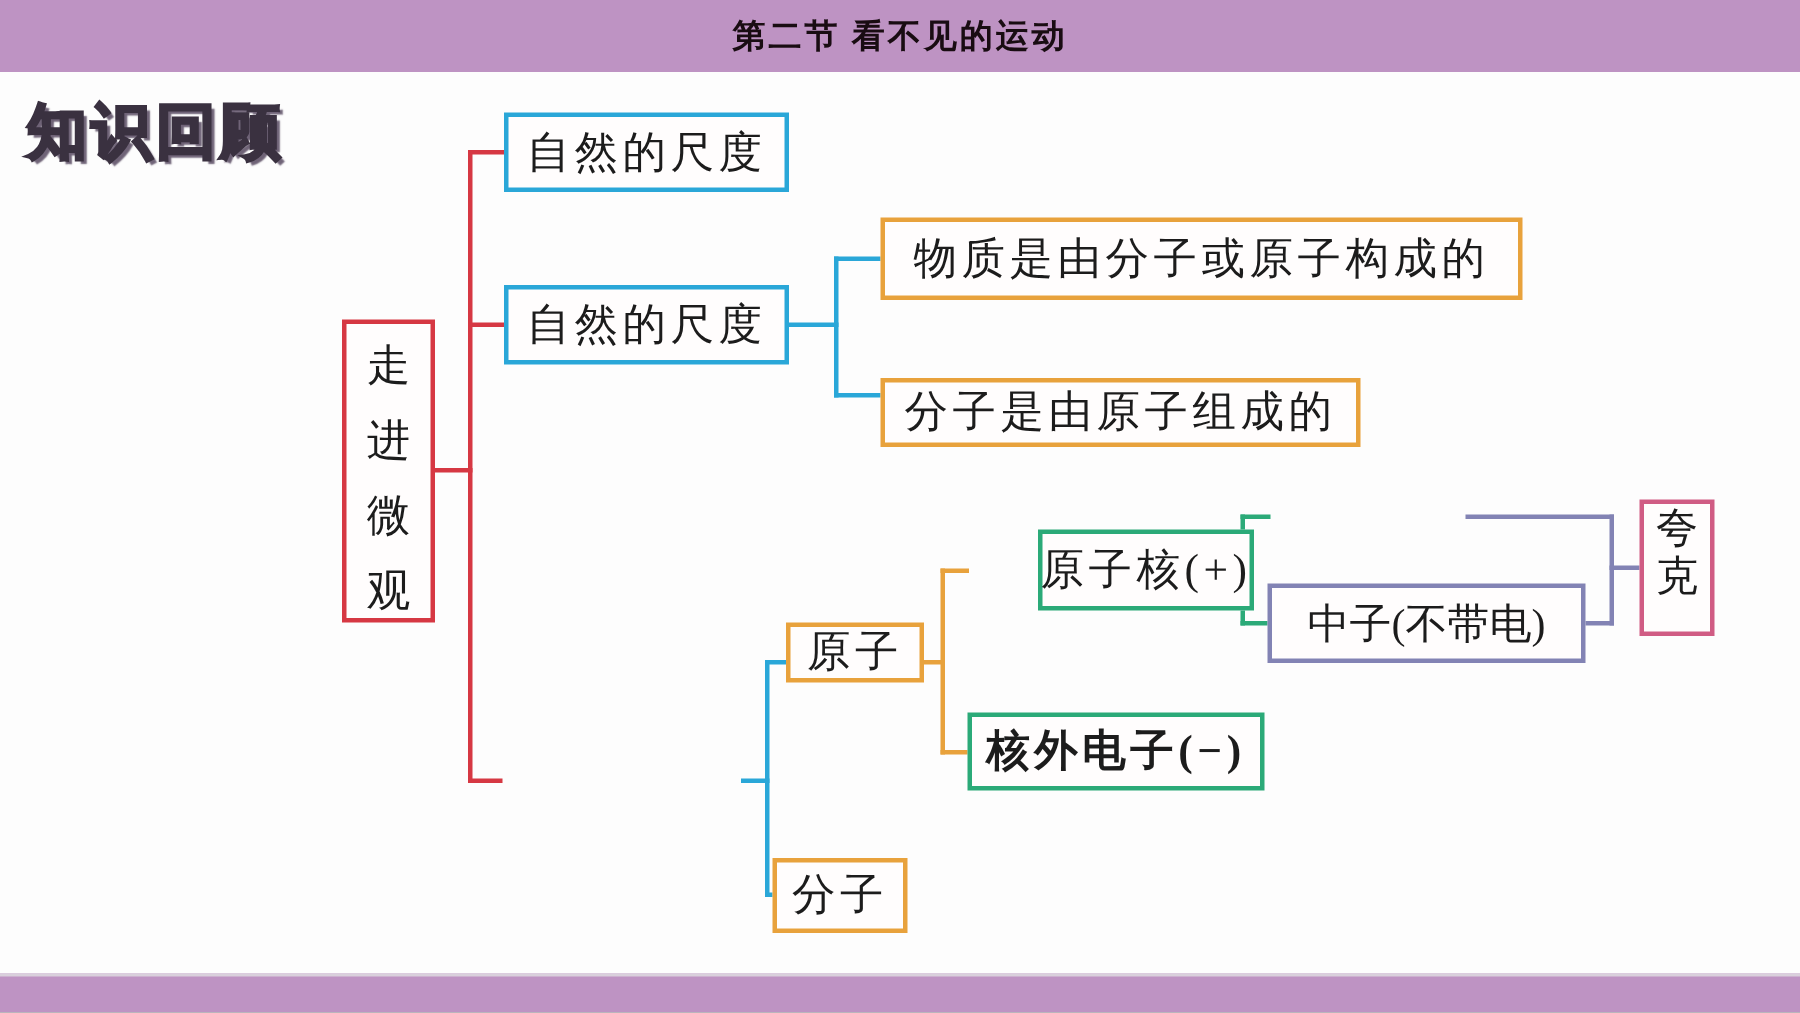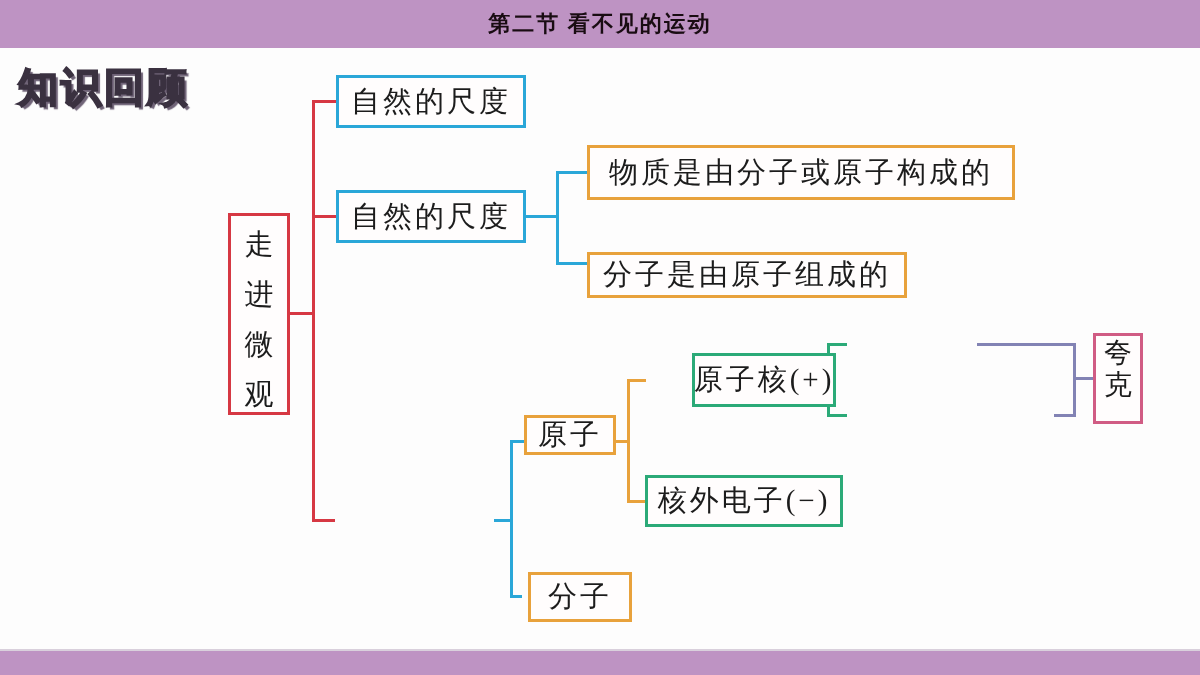--- a/index.html
+++ b/index.html
@@ -85,25 +85,26 @@
 
   <div class="node" style="left: 336px; top: 190px; width: 190px; height: 53px; border-color: rgb(42, 167, 216);">自然的尺度</div>
 
   <div class="node" style="left: 587px; top: 145px; width: 428px; height: 55px; border-color: rgb(232, 162, 60);">物质是由分子或原子构成的</div>
 
   <div class="node" style="left: 587px; top: 252px; width: 320px; height: 46px; border-color: rgb(232, 162, 60);">分子是由原子组成的</div>
 
 
   <div class="node" style="left: 524px; top: 415px; width: 92px; height: 40px; border-color: rgb(232, 162, 60);">原子</div>
 
-  <div class="node" style="left: 528px; top: 572px; width: 104px; height: 50px; border-color: rgb(232, 162, 60);">分子</div>
+  <div class="node" style="left: 515px; top: 572px; width: 90px; height: 50px; border-color: rgb(232, 162, 60);">分子</div>
 
   <div class="node" style="left: 664px; top: 353px; width: 144px; height: 54px; border-color: rgb(43, 170, 120); margin-left: 28px;">原子核(+)</div>
 
-  <div class="node" style="left: 645px; top: 475px; width: 198px; height: 52px; border-color: rgb(43, 170, 120);">核外电子(−)</div>
+  <div class="node" style="left: 645px; top: 475px; width: 198px; height: 52px; border-color: rgb(43, 170, 120); font-weight: bold;">核外电子(−)</div>
 
 
+  <div class="node tight" style="left: 845px; top: 389px; width: 212px; height: 53px; border-color: rgb(130, 131, 180);">中子(不带电)</div>
 
   <div class="node vtext v-quark" style="left: 1093px; top: 333px; width: 50px; height: 91px; border-color: rgb(208, 92, 132);">夸克</div>
 
   <div class="bar bar-bottom" style="background: rgb(190, 147, 195);"></div>
 
 </div>
 
 </body></html>

